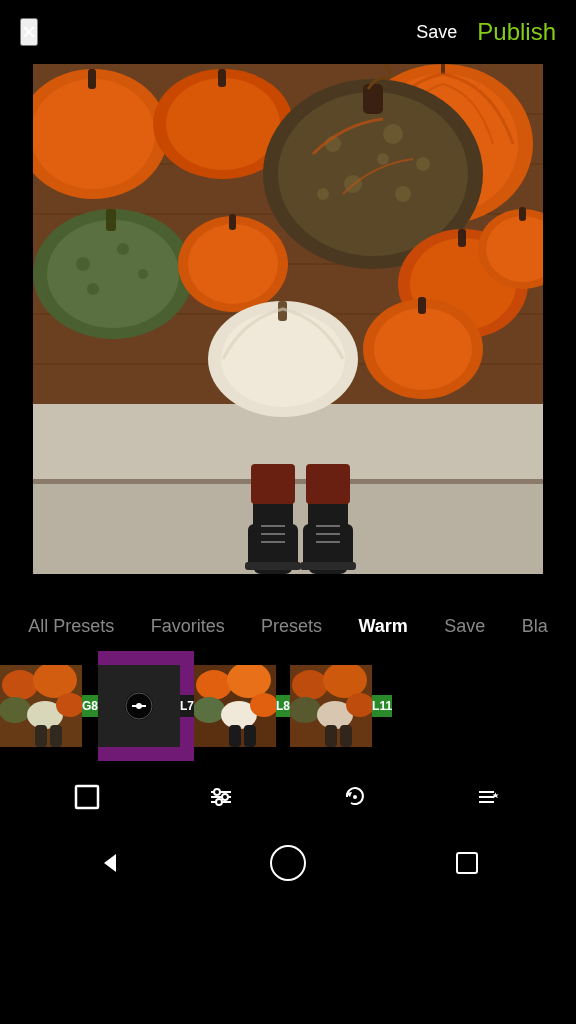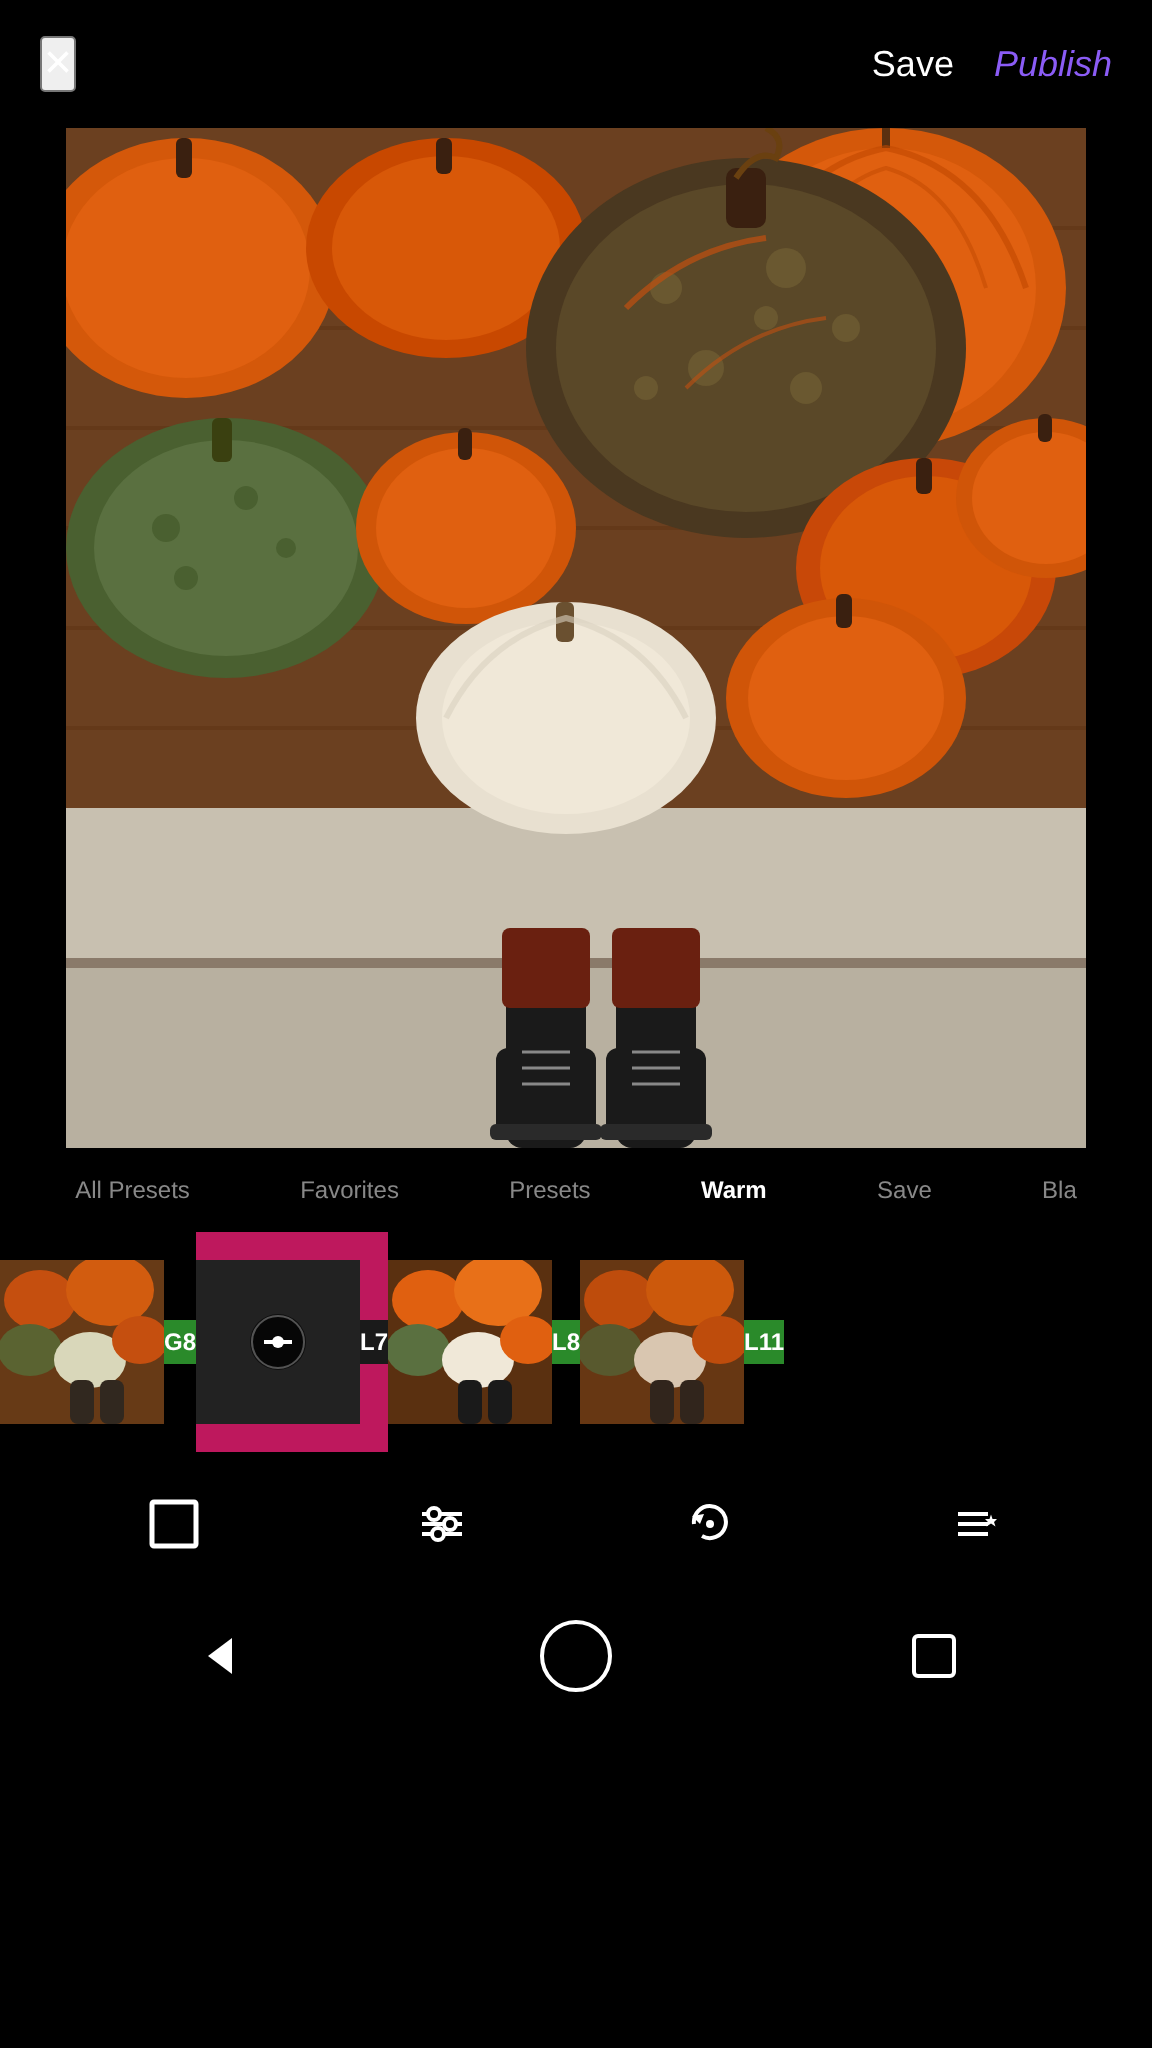--- a/index.html
+++ b/index.html
@@ -33,25 +33,24 @@
       gap: 20px;
       align-items: center;
     }
     .save-btn {
       color: #fff;
       font-size: 18px;
       font-weight: 400;
       cursor: pointer;
     }
     .publish-btn {
-      color: #8b5cf6;
-      font-size: 18px;
+      color: #84cc16;
+      font-size: 24px;
       font-weight: 400;
       cursor: pointer;
-      font-style: italic;
     }
 
     
     .main-image {
       width: 510px;
       height: 510px;
       margin: 0 auto;
       position: relative;
       overflow: hidden;
       background: #8B4513;
@@ -59,24 +58,25 @@
 
     
     .filter-tabs {
       display: flex;
       align-items: center;
       justify-content: space-around;
       padding: 14px 10px;
       background: #000;
     }
     .filter-tab {
-      font-size: 12px;
+      font-size: 18px;
       color: #888;
       cursor: pointer;
       padding: 0 4px;
+      margin-top: 28px;
     }
     .filter-tab.active {
       color: #fff;
       font-weight: 700;
     }
 
     
     .filter-strip {
       display: flex;
       align-items: stretch;
@@ -85,21 +85,21 @@
       overflow: hidden;
     }
     .filter-item {
       flex: 0 0 82px;
       display: flex;
       align-items: center;
       cursor: pointer;
       position: relative;
     }
     .filter-item.selected {
-      background: #be185d;
+      background: #701a75;
     }
     .filter-thumb {
       width: 82px;
       height: 82px;
       overflow: hidden;
       position: relative;
       background: #333;
     }
     .filter-label {
       font-size: 12px;

